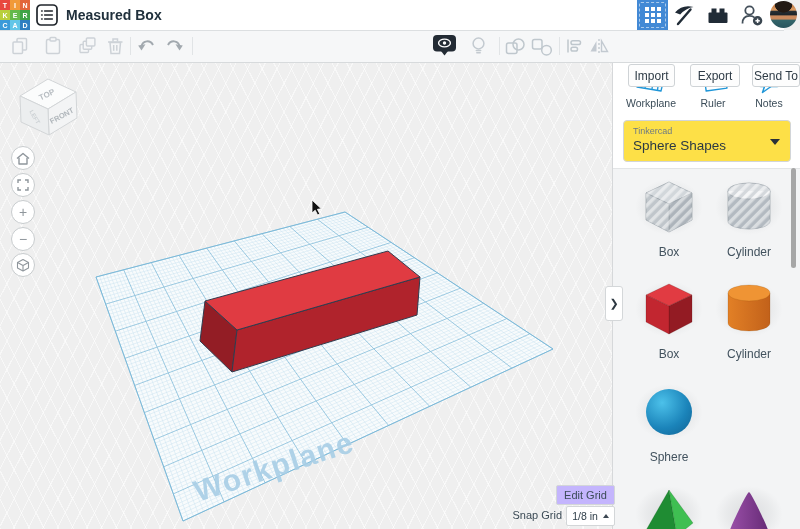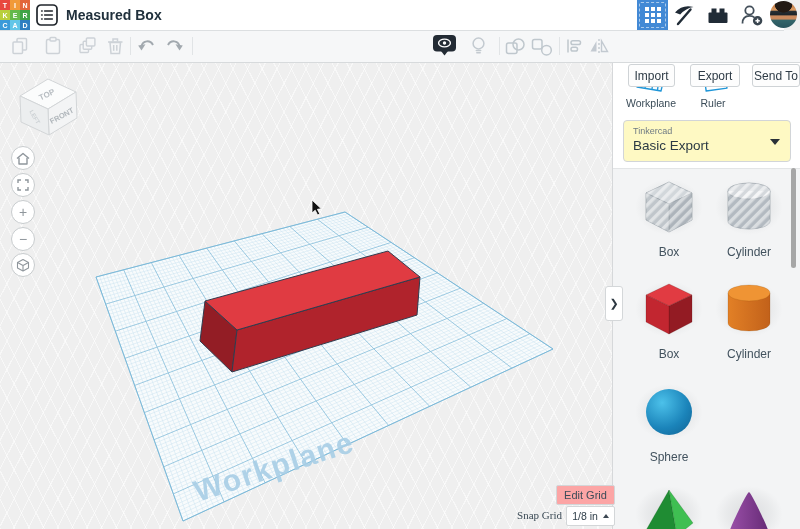--- a/index.html
+++ b/index.html
@@ -34,36 +34,36 @@
       repeating-linear-gradient(-63deg, rgba(255,255,255,.55) 0 1px, rgba(0,0,0,0) 1px 13px);
     border-bottom:1px solid #cfd2d4;}
   .nav-btn{width:22px;height:22px;border-radius:50%;background:rgba(255,255,255,.95);
     border:1px solid #c8ccce;display:flex;align-items:center;justify-content:center;
     color:#8f969c;font-size:14px;cursor:pointer;z-index:5;}
   
   #panel{left:612px;top:62px;width:188px;height:467px;background:#f3f4f5;border-left:1px solid #d6d8da;overflow:hidden;z-index:10;}
   #panel-top{left:0;top:0;width:188px;height:106px;background:#ffffff;border-bottom:1px solid #e3e5e6;}
   .ptool{top:6px;width:60px;text-align:center;cursor:pointer;}
   .ptool .lbl{font-size:10.5px;color:#3b4c58;margin-top:1px;}
-  #lib-dd{left:10px;top:58px;width:166px;height:40px;background:#fef9c3;border:1px solid #d2d5d8;border-radius:4px;cursor:pointer;}
+  #lib-dd{left:10px;top:58px;width:166px;height:40px;background:#fde047;border:1px solid #d2d5d8;border-radius:4px;cursor:pointer;}
   #lib-dd .brand{position:absolute;left:9px;top:5px;font-size:9px;color:#6e7a83;}
   #lib-dd .sel{position:absolute;left:9px;top:17px;font-size:13.5px;color:#2b3944;}
   #lib-dd .caret{position:absolute;right:10px;top:18px;width:0;height:0;border-left:5px solid transparent;border-right:5px solid transparent;border-top:6px solid #2a3138;}
   .shape-item{position:absolute;width:72px;text-align:center;cursor:grab;}
   .shape-glyph{width:70px;height:58px;margin:0 auto;display:flex;align-items:center;justify-content:center;
     background:radial-gradient(ellipse at center, rgba(100,105,110,.17) 0%, rgba(100,105,110,.07) 45%, rgba(0,0,0,0) 68%);}
   .shape-label{font-size:12px;color:#42525e;margin-top:9px;}
   #scroll-thumb{left:178px;top:106px;width:5px;height:100px;background:#a6a6a6;border-radius:3px;}
   #collapse-tab{left:605px;top:286px;width:16px;height:33px;background:#fff;border:1px solid #d4d7d9;border-radius:3px;
     display:flex;align-items:center;justify-content:center;z-index:12;cursor:pointer;
     font-size:11px;color:#2c3740;}
   
-  #edit-grid-btn{left:556px;top:485px;width:57px;height:18px;background:#fca5a5;border:1px solid #d3d6d8;border-radius:2px;
+  #edit-grid-btn{left:556px;top:485px;width:57px;height:18px;background:#c4b5fd;border:1px solid #d3d6d8;border-radius:2px;
     font-size:11px;color:#3c4c58;display:flex;align-items:center;justify-content:center;z-index:11;cursor:pointer;}
-  #snap-label{left:504px;top:509px;width:58px;text-align:right;font-size:11px;color:#3b4a55;z-index:11;font-family:Liberation Serif, serif;}
+  #snap-label{left:504px;top:509px;width:58px;text-align:right;font-size:11px;color:#3b4a55;z-index:11;}
   #snap-dd{left:566px;top:506px;width:47px;height:18px;background:#fff;border:1px solid #d3d6d8;border-radius:2px;
     font-size:10.5px;color:#2f3e49;display:flex;align-items:center;justify-content:center;gap:5px;z-index:11;cursor:pointer;}
   #snap-dd .up{width:0;height:0;border-left:3.5px solid transparent;border-right:3.5px solid transparent;border-bottom:4.5px solid #3c4752;}
   svg{display:block;}
   text{font-family:"Liberation Sans",sans-serif;}
 </style>
 </head>
 <body>
 
 <div id="header" class="abs">
@@ -469,23 +469,37 @@
     </div>
     <div class="ptool abs" style="left:70px;">
       <svg width="34" height="28" viewBox="0 0 34 28" style="margin:0 auto;">
         <g transform="rotate(-8 17 14)" stroke="#1f96d8" stroke-width="1.4" fill="#ffffff" stroke-linejoin="round">
           <path d="M9,3 L15,3 L15,16 L30,16 L30,22 L9,22 Z"></path>
           <path d="M11.8,3.2 v3 M15,8 h-3 M15,12 h-3 M18,16 v3 M22,16 v3 M26,16 v3" fill="none"></path>
         </g>
       </svg>
       <div class="lbl">Ruler</div>
     </div>
+    <div class="ptool abs" style="left:126px;">
+      <svg width="30" height="28" viewBox="0 0 30 28" style="margin:0 auto;">
+        <g stroke="#1f96d8" stroke-width="1.5" fill="#ffffff" stroke-linejoin="round">
+          <rect x="3.5" y="2.5" width="23" height="16" rx="3.5"></rect>
+          <path d="M10.5,18.5 L8.5,24.5 L17,18.5" fill="#ffffff"></path>
+        </g>
+        <g stroke="#1f96d8" stroke-width="1.4" stroke-linecap="round">
+          <line x1="8" y1="7" x2="22" y2="7"></line>
+            <line x1="8" y1="10.5" x2="22" y2="10.5"></line>
+            <line x1="8" y1="14" x2="17" y2="14"></line>
+        </g>
+      </svg>
+      <div class="lbl">Notes</div>
+    </div>
     <div id="lib-dd" class="abs">
       <div class="brand">Tinkercad</div>
-      <div class="sel">Basic Export</div>
+      <div class="sel">Sphere Shapes</div>
       <div class="caret"></div>
     </div>
   </div>
 
   <svg width="0" height="0" style="position:absolute;">
     <defs>
       <pattern id="stripes" width="7" height="7" patternUnits="userSpaceOnUse" patternTransform="rotate(45)">
         <rect x="0" y="0" width="3.5" height="7" fill="rgba(255,255,255,0.5)"></rect>
       </pattern>
       <radialGradient id="sg" cx="0.35" cy="0.3" r="0.85">

